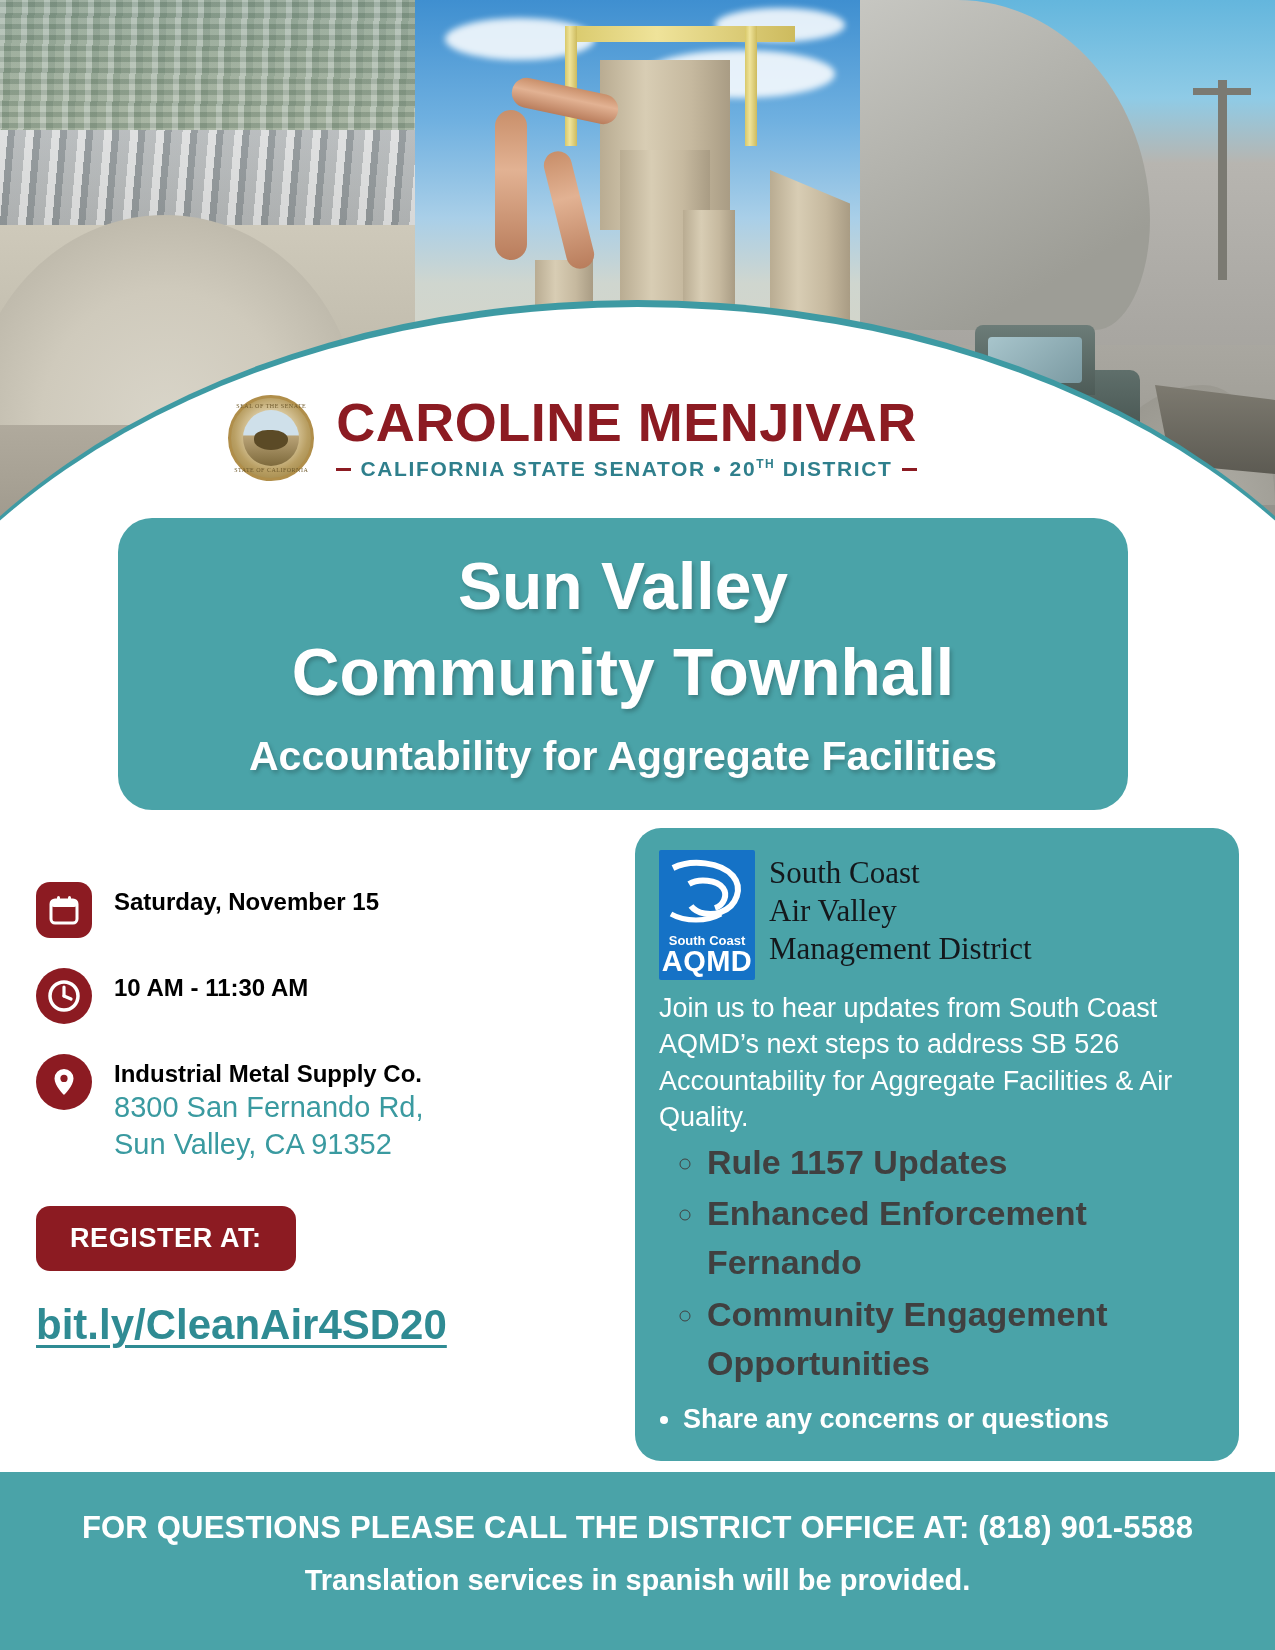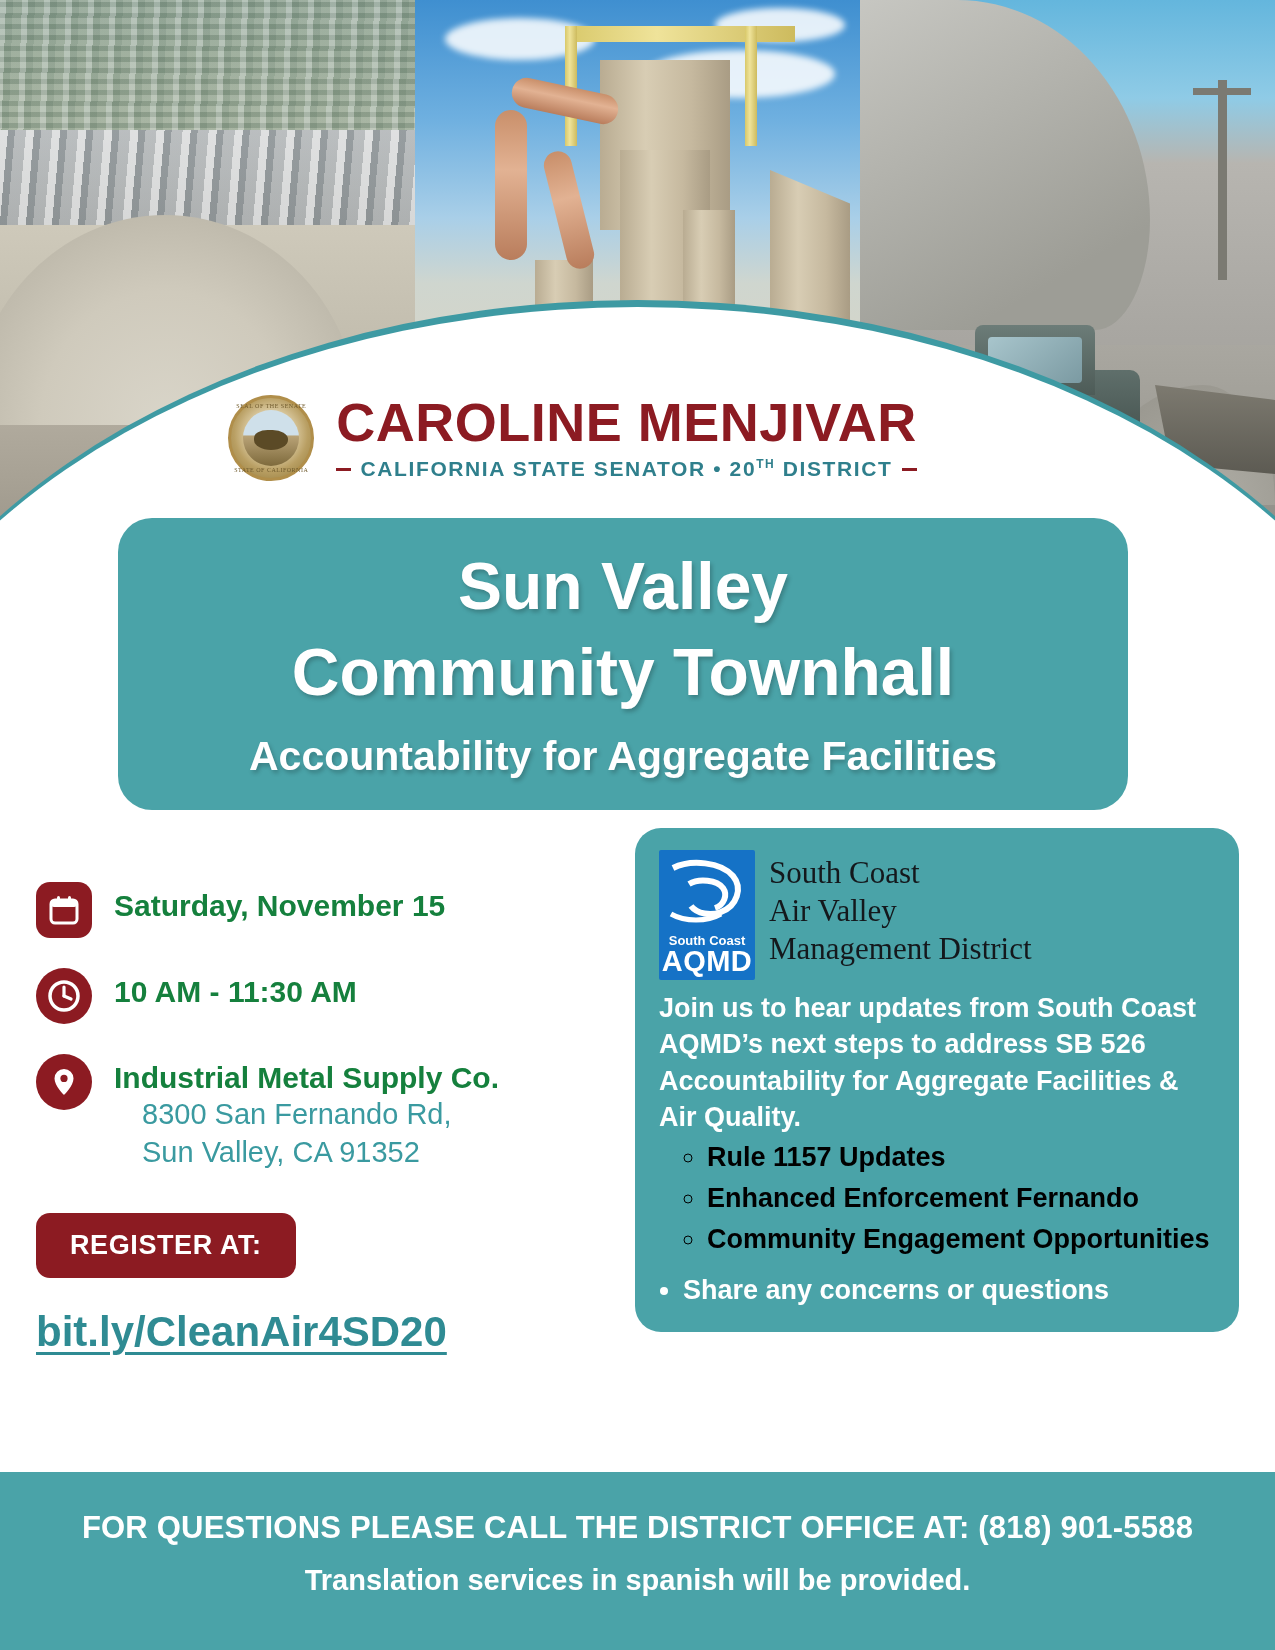--- a/index.html
+++ b/index.html
@@ -267,24 +267,24 @@
     width: 56px; height: 56px; border-radius: 14px;
     background: #8c1b22;
     display:flex; align-items:center; justify-content:center;
     flex: none;
     margin-top: 2px;
   }
   .icon-circle.round { border-radius: 50%; }
   .icon-circle svg { display:block; }
   .detail-text { padding-top: 8px; }
   .detail-strong {
-    font-size: 30px; font-weight: 800; color: #15803d; line-height:1.2;
+    font-size: 24px; font-weight: 800; color: #000000; line-height:1.2;
   }
   .detail-light {
-    font-size: 29px; font-weight: 500; color:#3a9aa0; line-height:1.3;margin-left:28px;
+    font-size: 29px; font-weight: 500; color:#3a9aa0; line-height:1.3;
   }
 
   .register-btn {
     margin-top: 14px;
     display:inline-block;
     background:#8c1b22;
     color:#ffffff;
     font-size: 27px;
     font-weight: 800;
     letter-spacing: .6px;
@@ -335,27 +335,27 @@
     font-family: "Liberation Serif", serif;
     font-size: 31px;
     color:#14181c;
     line-height: 1.22;
     padding-top: 4px;
   }
   .panel-body {
     margin-top: 10px;
     color:#ffffff;
     font-size: 27px;
-    font-weight: 700;
+    font-weight: 400;
     line-height: 1.35;
   }
   .panel-list {
     margin: 2px 0 16px 48px;
-    color:#000000;
-    font-size: 27px;
+    color:#404040;
+    font-size: 34px;
     font-weight: 700;
     line-height: 1.45;
     list-style-type: circle;
   }
   .panel-list li { margin-bottom: 2px; }
   .panel-list2 {
     margin: 4px 0 0 24px;
     color:#ffffff;
     font-size: 27px;
     font-weight: 700;

